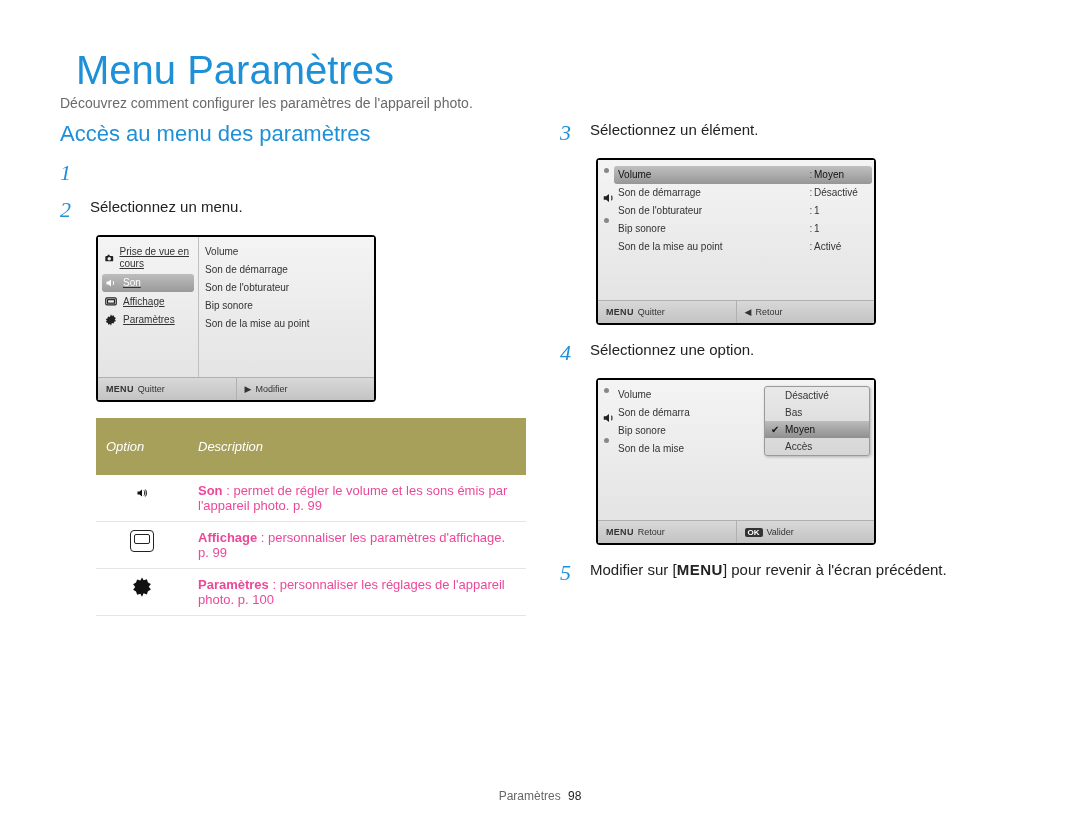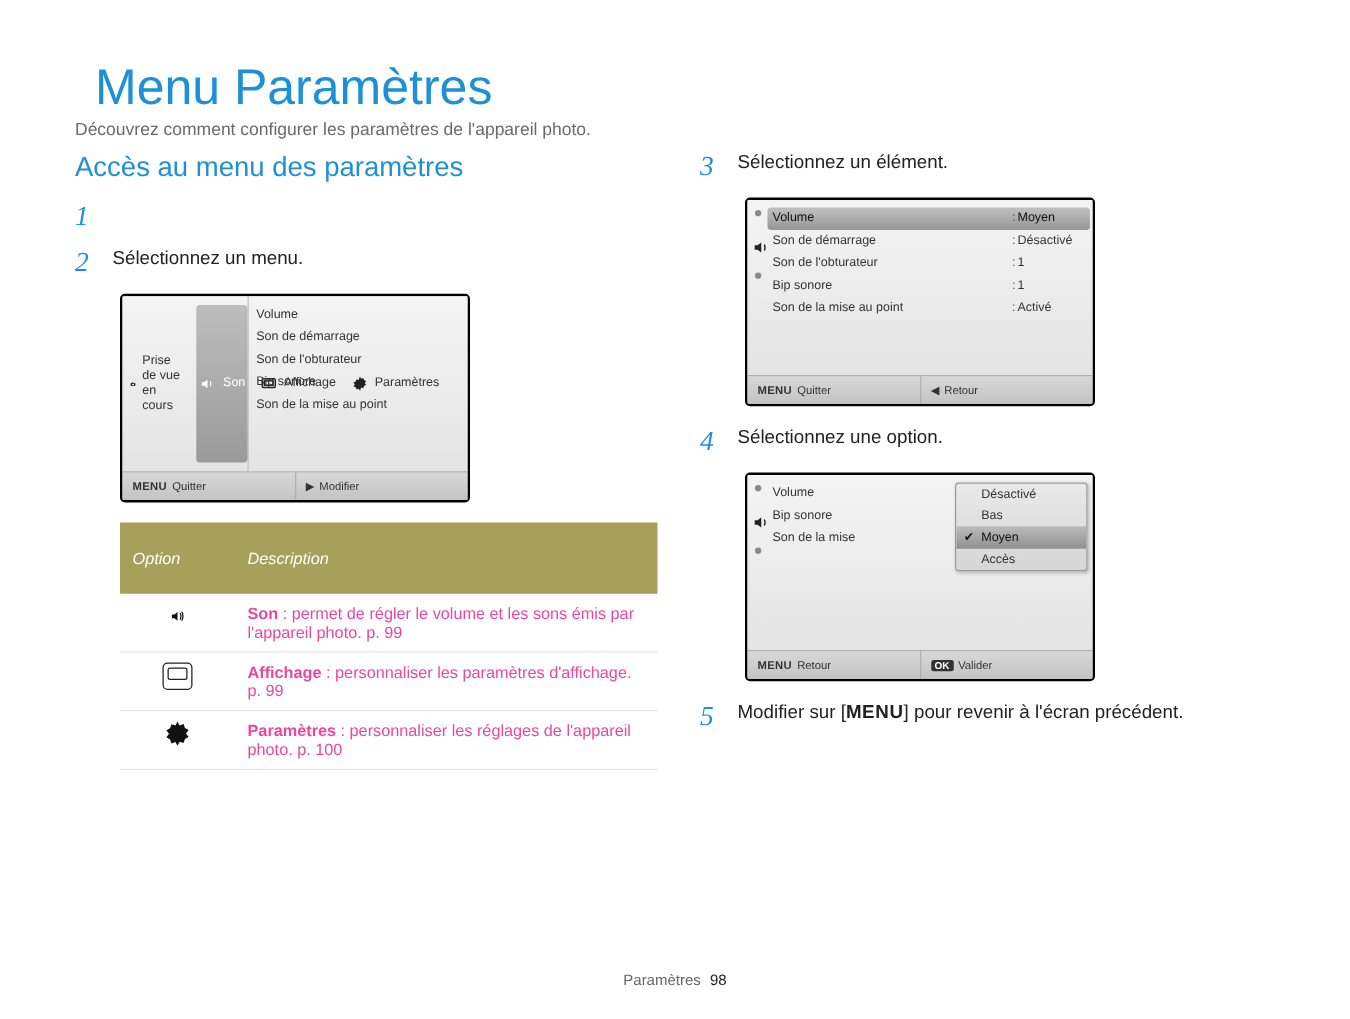--- a/index.html
+++ b/index.html
@@ -93,21 +93,23 @@
   .screen .body {
     display: flex;
     height: 140px;
     background: linear-gradient(#f4f4f4, #e4e4e4);
   }
   .screen .left {
     width: 100px;
     border-right: 1px solid #c0c0c0;
     padding: 6px 0;
     display: flex;
+    flex-direction: column;
     font-size: 10px;
+    text-decoration: underline;
   }
   .screen .right {
     flex: 1;
     padding: 6px 0;
     display: flex;
     flex-direction: column;
     font-size: 10px;
   }
   .lrow {
     display: flex;
@@ -241,21 +243,21 @@
     border-radius: 4px;
     position: relative;
   }
   .td-icon.display::after {
     content:""; position:absolute; left:3px; right:3px; top:3px; bottom:7px;
     border:1.5px solid #222; border-radius:2px;
   }
 
   .page-footer {
     position: absolute;
-    left: 0; right: 0; bottom: 24px;
+    left: 0; right: 0; bottom: 12px;
     text-align: center;
     font-size: 12px;
     color: #666;
   }
   .page-footer .num { color: #222; margin-left: 4px; }
 
   .mini-menu {
     display: inline-block;
     font-weight: bold; font-size: 9px;
     letter-spacing: 0.3px;
@@ -480,20 +482,23 @@
                   <path d="M16 8c1.5 1 1.5 7 0 8" stroke="#222" stroke-width="2" fill="none"></path>
                 </svg>
             </span>
             <span class="dot"></span>
           </div>
           <div class="list">
             <div class="srow">
                 <span class="lbl">Volume</span>
               </div>
             <div class="srow">
+                <span class="lbl">Son de démarra</span>
+              </div>
+            <div class="srow">
                 <span class="lbl">Bip sonore</span>
               </div>
             <div class="srow">
                 <span class="lbl">Son de la mise</span>
               </div>
           </div>
           <div class="dropdown">
             <div class="opt">
                 <span class="check"></span>
                 <span>Désactivé</span>

